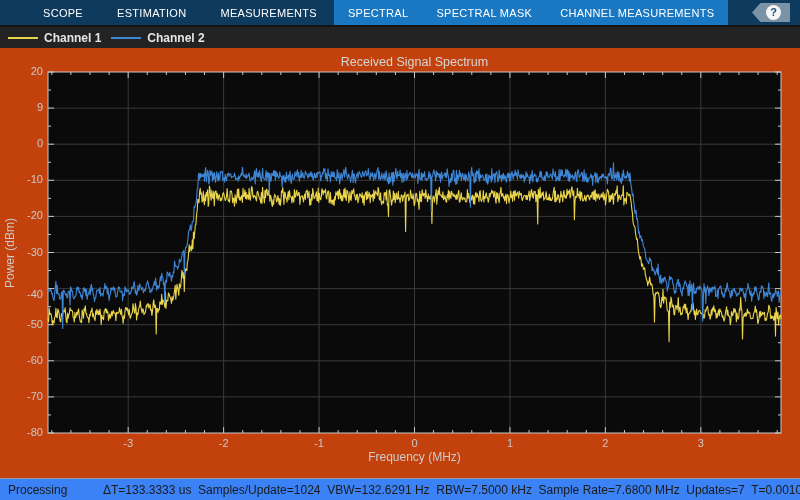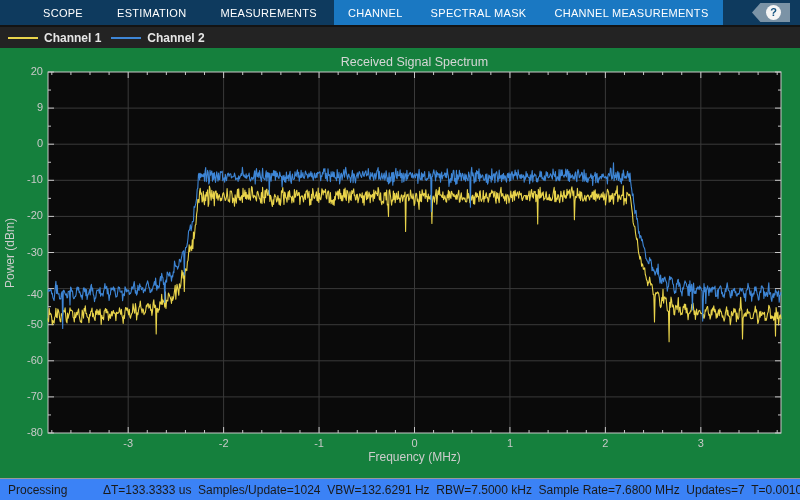--- a/index.html
+++ b/index.html
@@ -34,21 +34,21 @@
   
   .legend-row {
     position:absolute; top:25px; left:0; width:800px; height:23px;
     background:#232323; border-top:2px solid #131313;
     display:flex; align-items:center; padding-left:8px;
   }
   .legend-item { display:flex; align-items:center; margin-right:10px; cursor:pointer;font-weight:bold; }
   .legend-swatch { width:30px; height:2px; margin-right:6px; }
   .legend-label { color:#e6e6e6; font-size:12px; }
   
-  .plot-region { position:absolute; top:48px; left:0; width:800px; height:430px; background:#15803d; }
+  .plot-region { position:absolute; top:48px; left:0; width:800px; height:430px; background:#c2410c; }
   #plot-svg { position:absolute; top:0; left:0; }
   .plot-title {
     position:absolute; left:48px; top:7px; width:733px; text-align:center;
     color:#d6d6d6; font-size:12.5px;
   }
   .x-axis-label {
     position:absolute; left:48px; top:402px; width:733px; text-align:center;
     color:#cccccc; font-size:12px;
   }
   .y-axis-label {
@@ -69,21 +69,21 @@
   .status-measurements { white-space:pre; }
 </style>
 </head>
 <body>
 
 <div class="toolbar">
   <div class="tab">SCOPE</div>
   <div class="tab">ESTIMATION</div>
   <div class="tab">MEASUREMENTS</div>
   <div class="tab-group-active">
-    <div class="tab">CHANNEL</div>
+    <div class="tab">SPECTRAL</div>
     <div class="tab">SPECTRAL MASK</div>
     <div class="tab">CHANNEL MEASUREMENTS</div>
   </div>
   <div class="help-button">
     <div class="help-circle">?</div>
   </div>
 </div>
 
 <div class="legend-row">
   <div class="legend-item">

